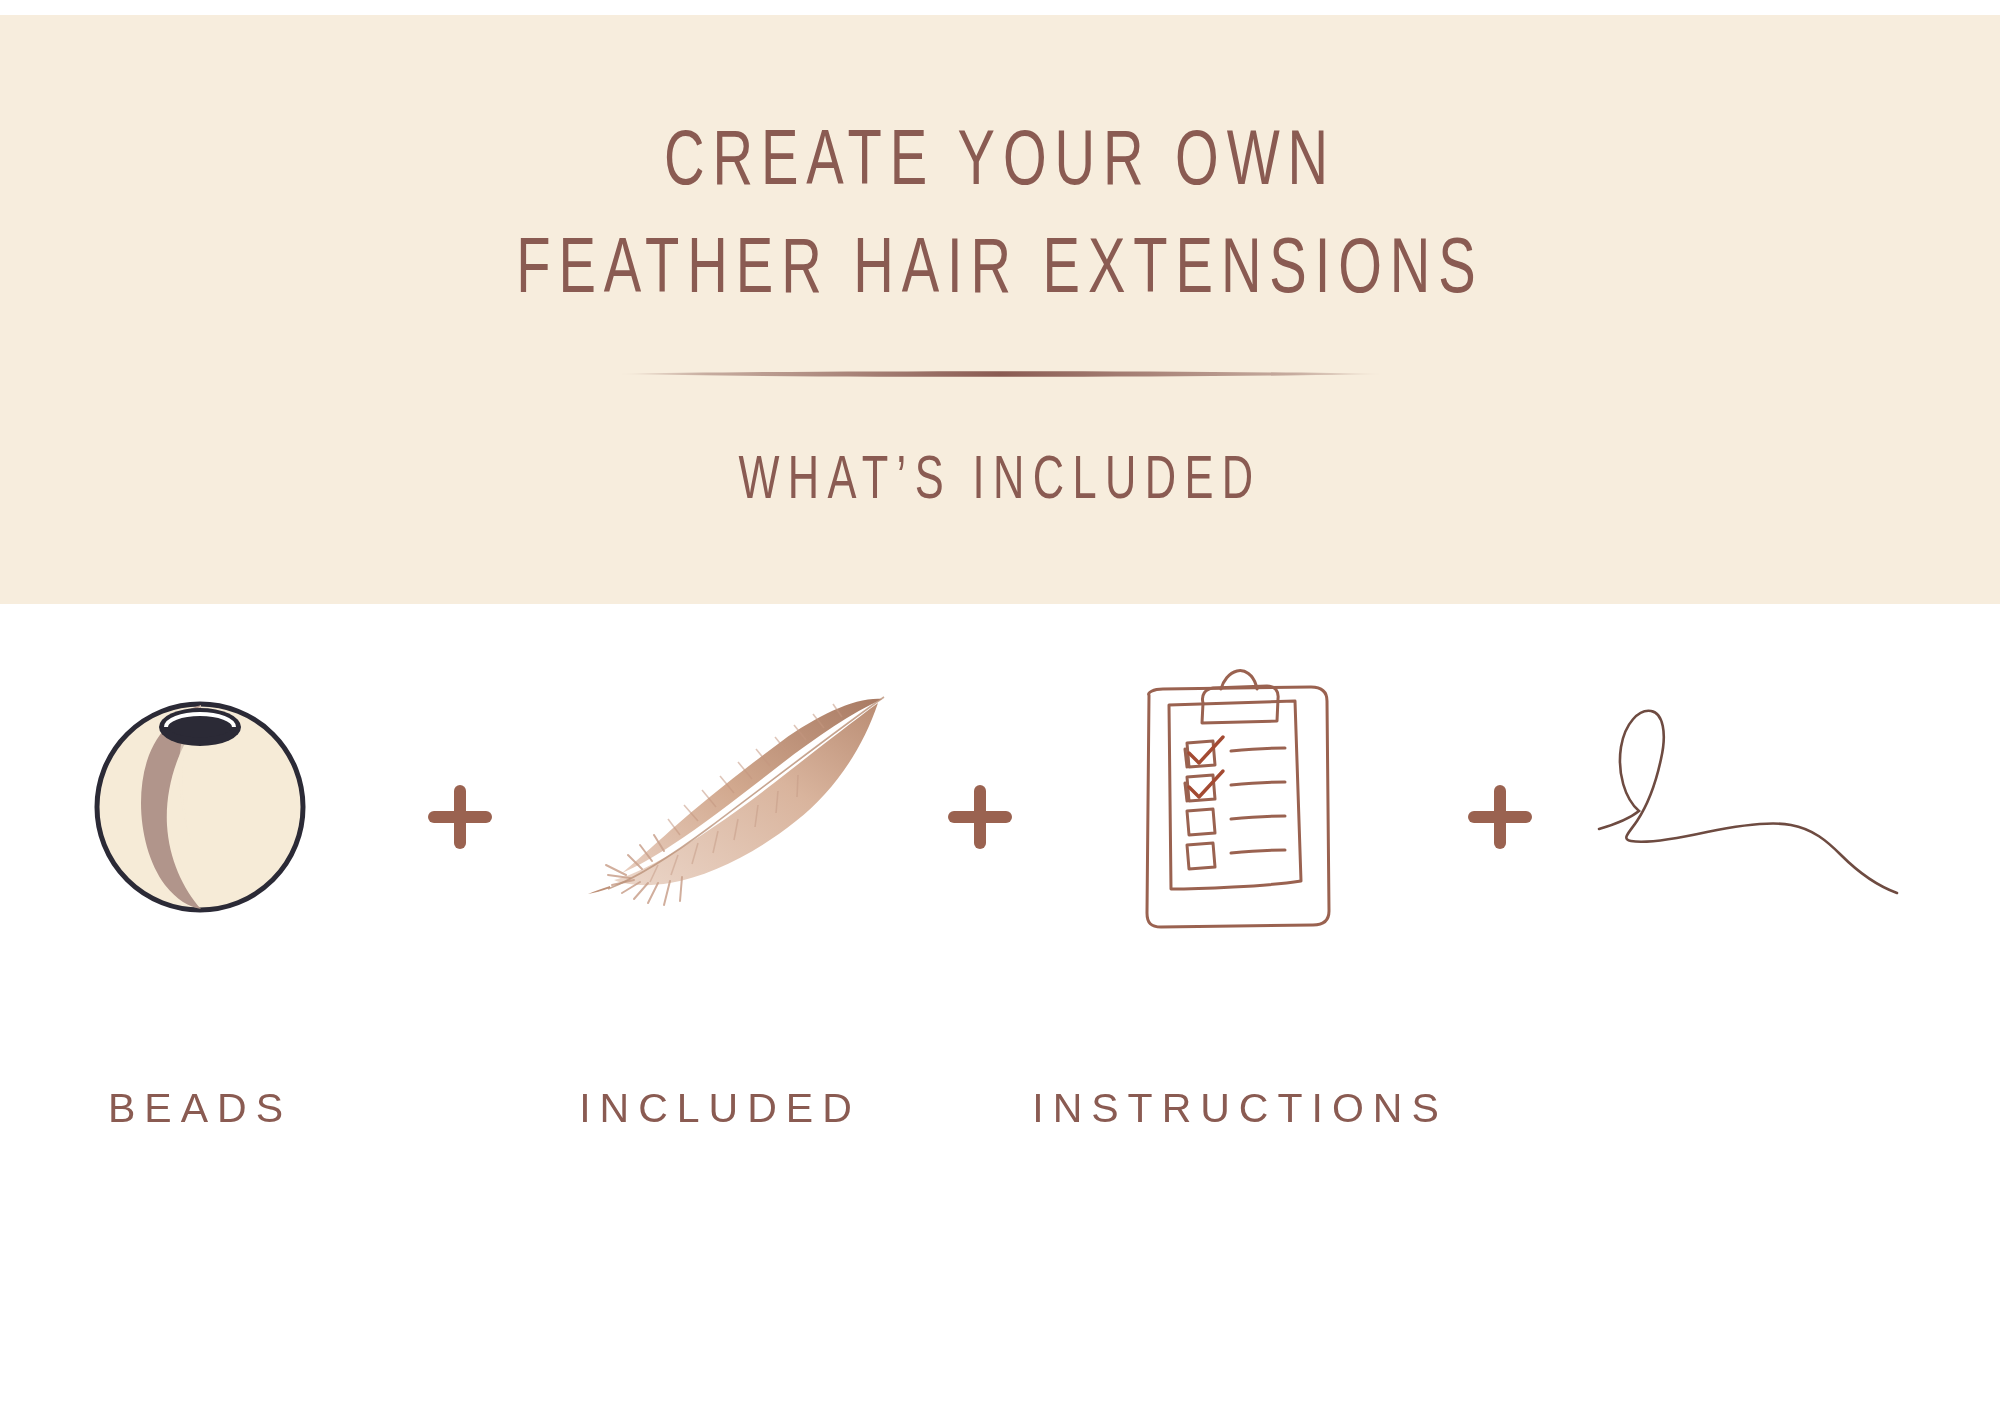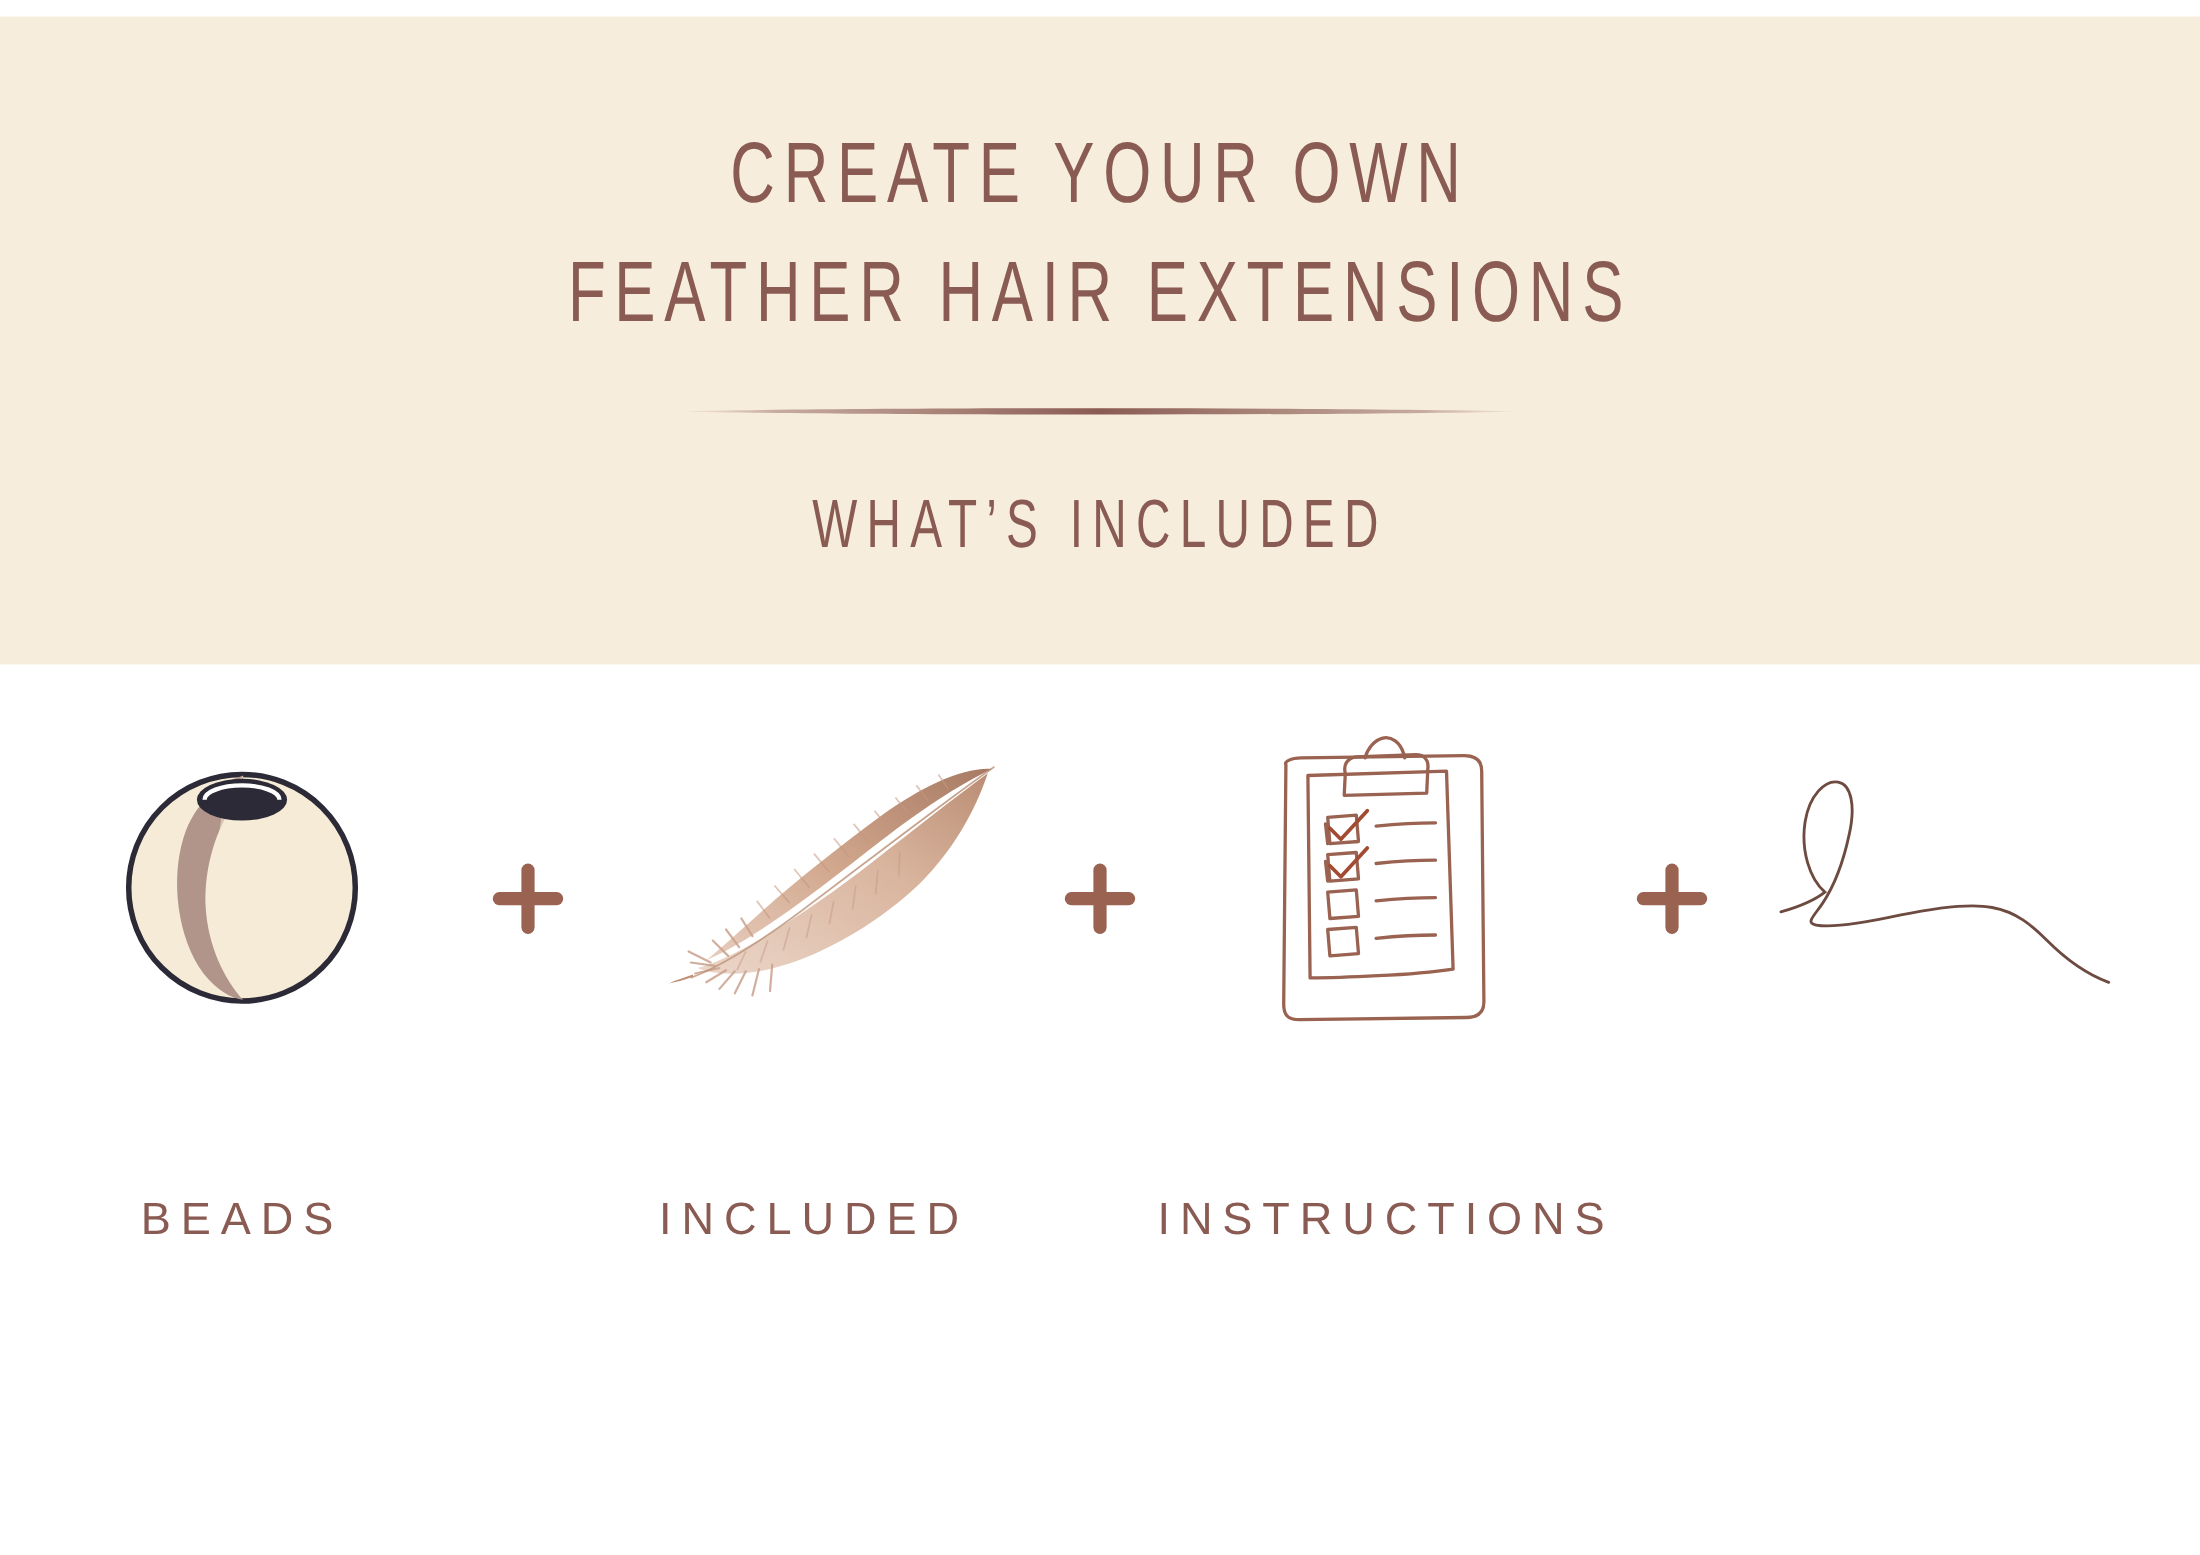--- a/index.html
+++ b/index.html
@@ -89,21 +89,20 @@
 
   
   .items-row {
     position: absolute;
     left: 0;
     top: 589px;
     width: 2000px;
     height: 825px;
     display: flex;
     align-items: flex-start;
-    justify-content: center;
     border-radius: 31px;
   }
 
   .item-col {
     width: 400px;
     display: flex;
     flex-direction: column;
     align-items: center;
   }
 

